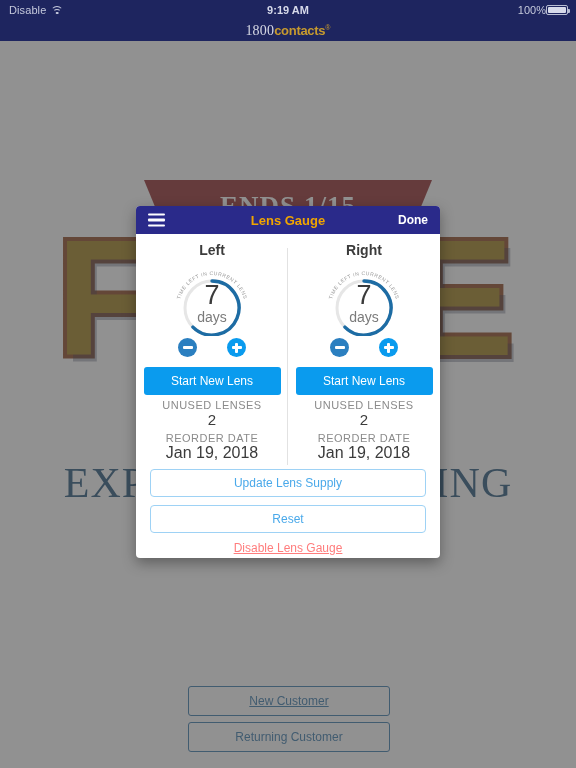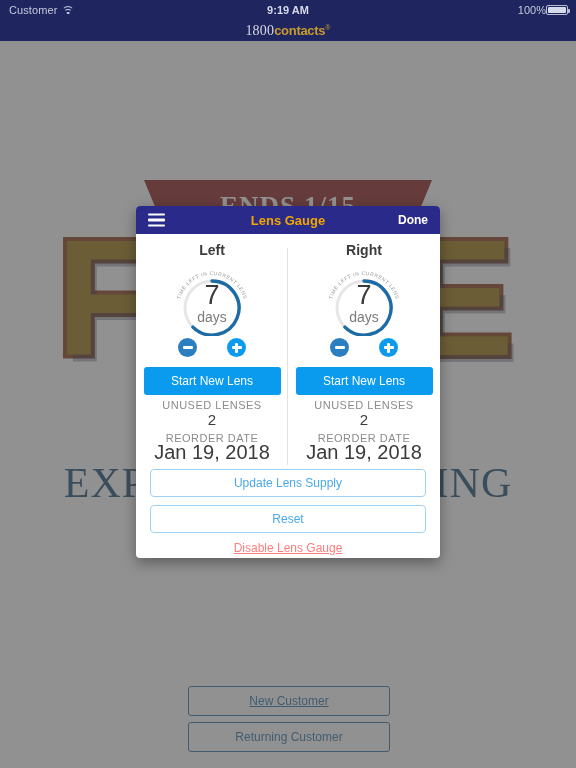--- a/index.html
+++ b/index.html
@@ -228,21 +228,21 @@
     display: flex; align-items: center; justify-content: center;
     cursor: pointer;
   }
   .stat-cap {
     margin-top: 4px; font-size: 11px; color: #8b8b8b;
     letter-spacing: 0.5px; text-transform: uppercase;
   }
   .stat-val {
     font-size: 15px; color: #3b3b3b; line-height: 17px; font-weight: 300;
   }
-  .stat-val.date { font-size: 20px; }
+  .stat-val.date { font-size: 16px; }
 
   .actions { padding: 8px 14px 0 14px; }
   .outline-btn {
     width: 100%; height: 28px; box-sizing: border-box;
     border: 1px solid #9ed2f5; border-radius: 4px;
     background: #ffffff; color: #4aa9ea; font-size: 12px;
     display: flex; align-items: center; justify-content: center;
     margin-bottom: 8px; cursor: pointer;
   }
   .disable-link {
@@ -250,21 +250,21 @@
     text-decoration: underline; cursor: pointer; margin-top: 4px;
   }
 </style>
 </head>
 <body>
 
 <div id="screen">
 
   <div class="statusbar">
     <div class="sb-left">
-      <span class="sb-carrier">Customer</span>
+      <span class="sb-carrier">Disable</span>
       <span class="wifi-ico">
           <i class="a"></i>
           <i class="b"></i>
           <i class="c"></i>
         </span>
     </div>
     <div class="sb-center">9:19 AM</div>
     <div class="sb-right">
       <span>100%</span>
       <span class="batt">

